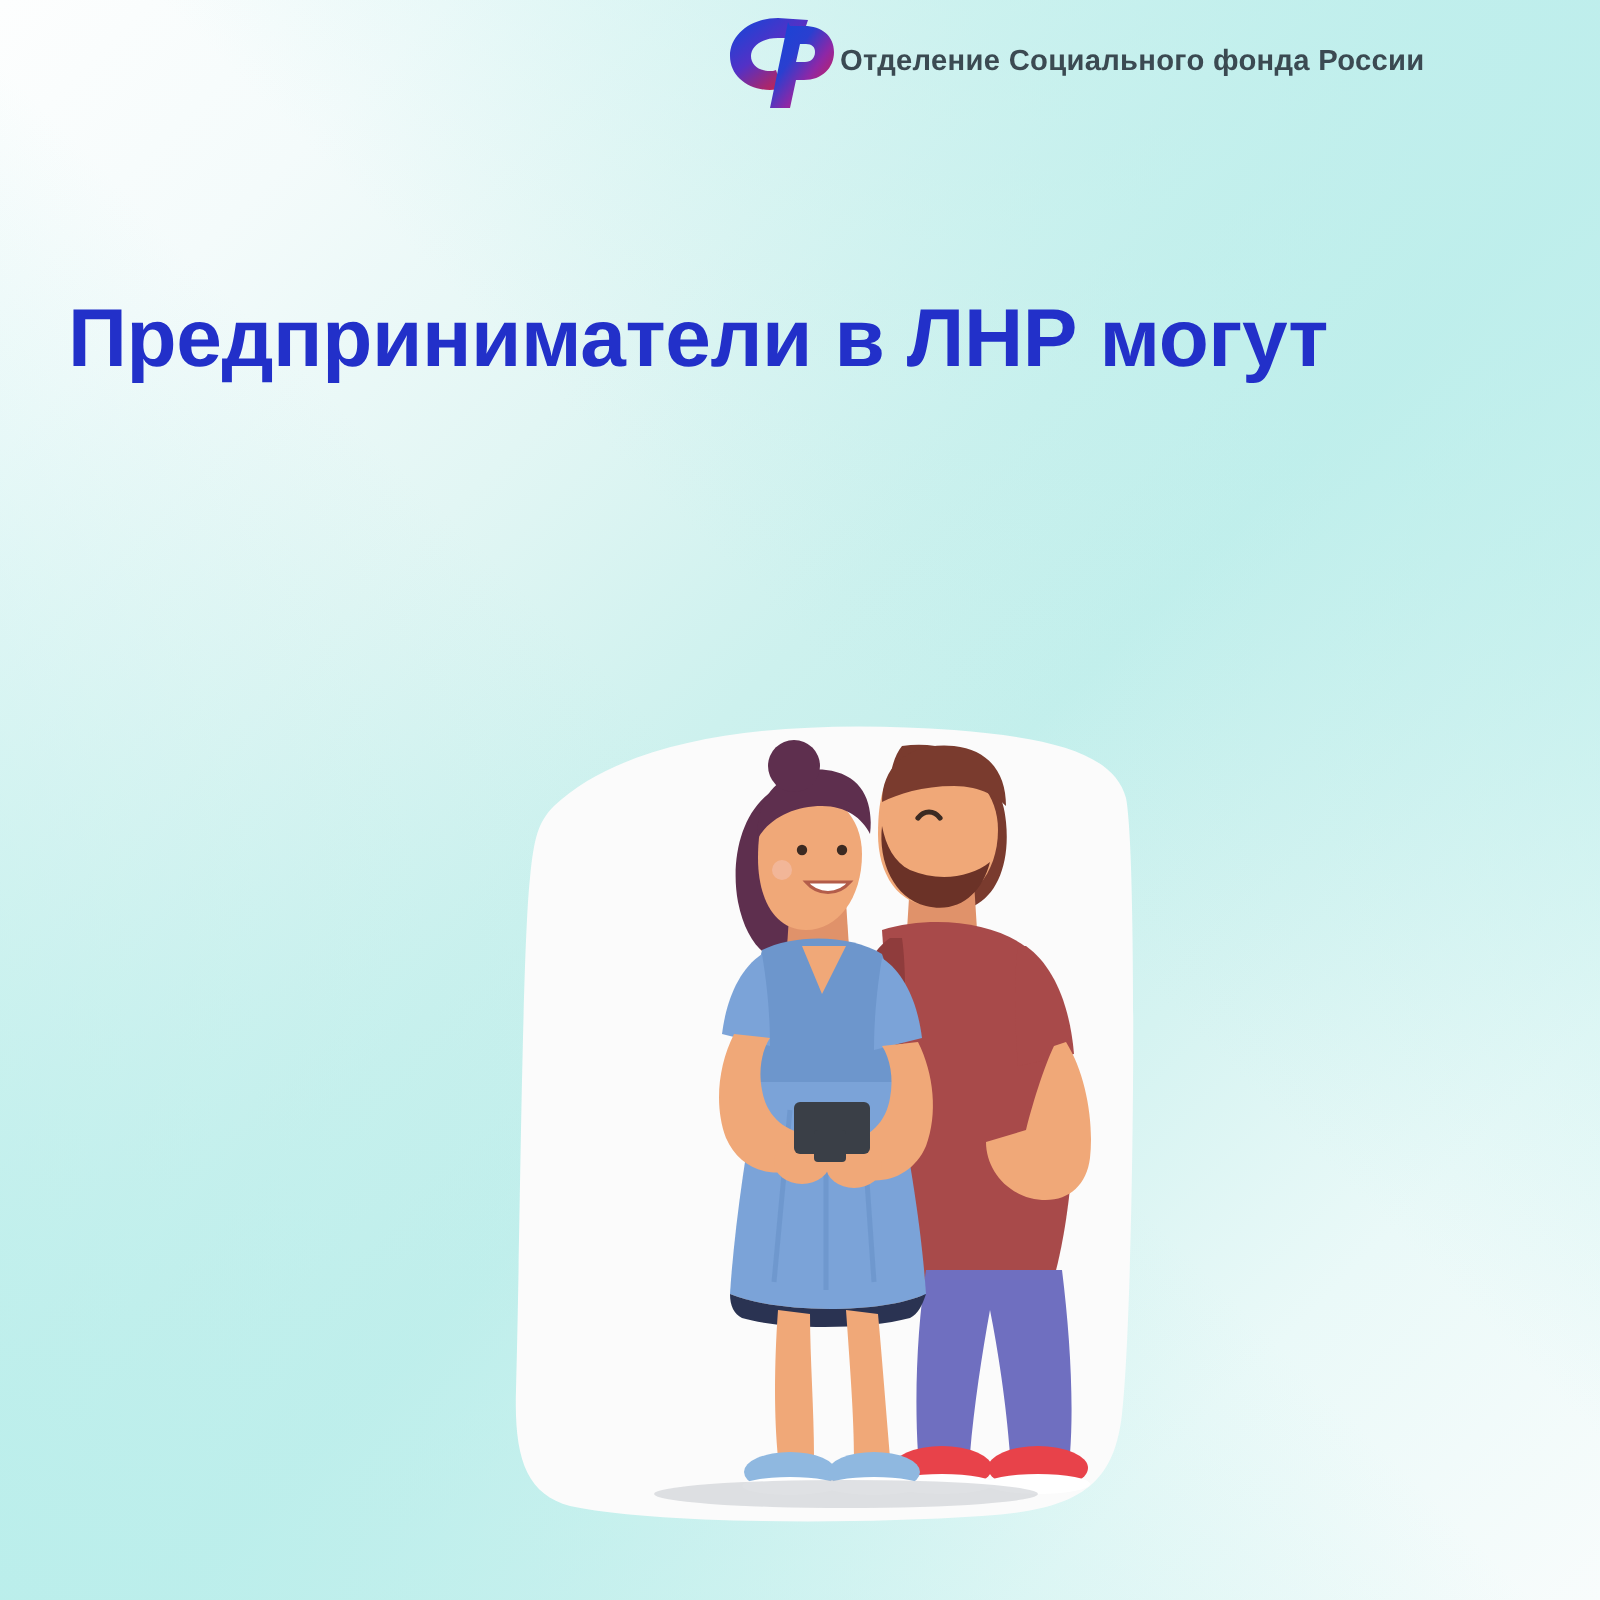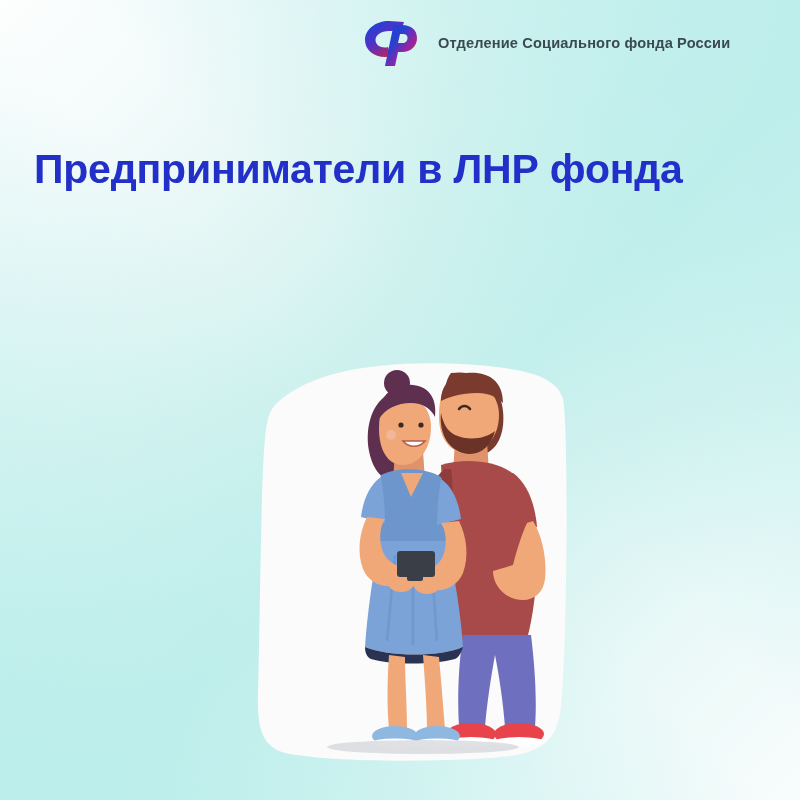--- a/index.html
+++ b/index.html
@@ -42,25 +42,25 @@
         rgba(255,255,255,0.0) 55%,
         rgba(186,238,235,0.55) 80%,
         rgba(190,238,236,0.95) 100%);
     pointer-events: none;
   }
   .poster > * { position: relative; z-index: 2; }
 
   
   .header {
     position: absolute;
-    top: 16px;
+    top: 4px;
     left: 358px;
     display: flex;
     align-items: center;
-    gap: 20px;
+    gap: 2px;
   }
   .logo-mark {
     width: 60px;
     height: 54px;
     flex: 0 0 auto;
   }
   .header-text {
     display: flex;
     flex-direction: column;
     justify-content: center;
@@ -130,21 +130,21 @@
                  M84 36 L90 36 C96 36 99 39 99 44 C99 50 95 54 89 54 L80 54 Z" fill="url(#sfrGrad)"></path>
       </svg>
     </span>
 
     <span class="header-text">
       <span>Отделение Социального фонда России</span>
     </span>
   </div>
 
   <div class="headline">
-    <div class="headline-line">Предприниматели в ЛНР фонда</div>
+    <div class="headline-line">Предприниматели в ЛНР могут</div>
   </div>
 
   <div class="illustration">
     <svg viewBox="0 0 320 415" xmlns="http://www.w3.org/2000/svg" aria-hidden="true">
 
       <path d="M22 48 C60 12 140 4 222 10 C272 14 302 22 308 44
                C314 74 312 300 306 352 C302 388 284 400 236 403
                C160 408 66 406 30 398 C8 392 2 374 3 340
                C5 268 6 120 10 84 C12 64 14 56 22 48 Z" fill="#fbfbfb"></path>
 

